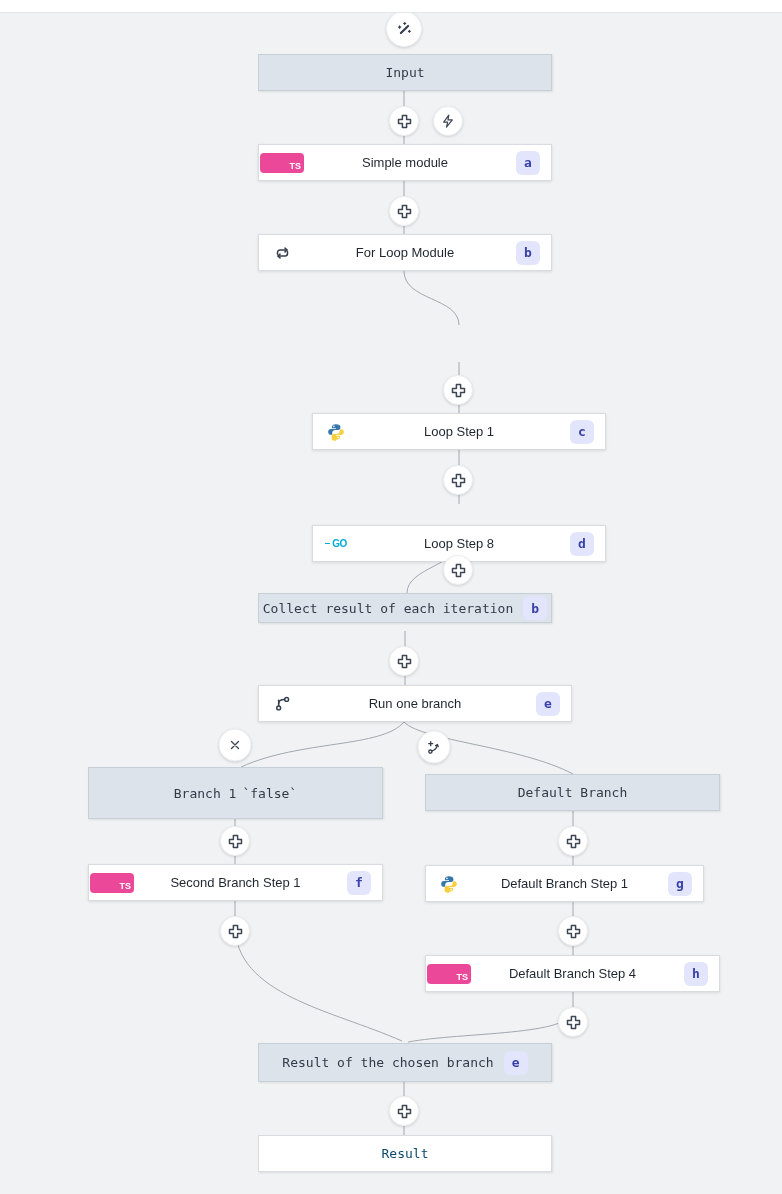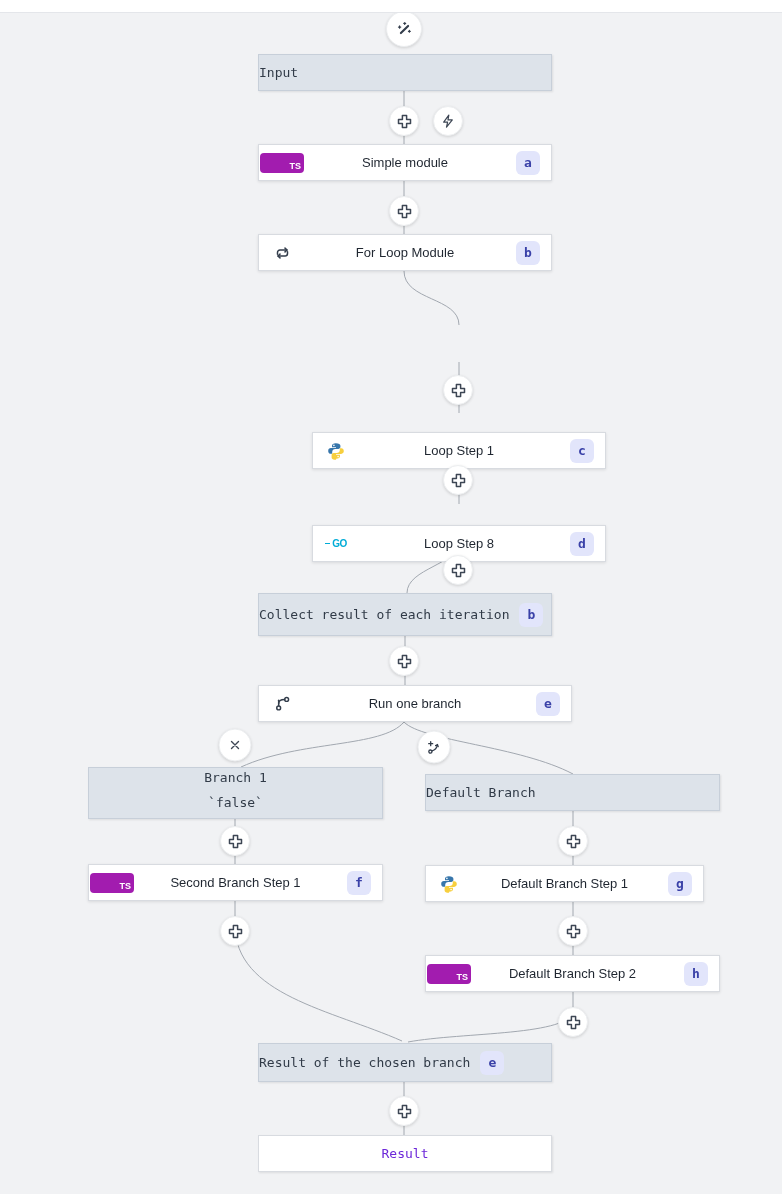--- a/index.html
+++ b/index.html
@@ -6,43 +6,43 @@
   .stage{position:relative;width:782px;height:1194px;background:#f1f2f4;overflow:hidden;
          font-family:"Liberation Sans",sans-serif;}
   .topbar{position:absolute;left:0;top:0;width:782px;height:12px;background:#ffffff;
           border-bottom:1px solid #e4e6ea;z-index:5;}
   svg.wires{position:absolute;left:0;top:0;z-index:1;}
   svg.wires path{fill:none;stroke:#a2a8b0;stroke-width:1;}
 
   
   .node{position:absolute;box-sizing:border-box;z-index:2;cursor:pointer;}
   .hdr{background:#dde3ea;border:1px solid #c7cfd9;box-shadow:1px 1px 2px rgba(0,0,0,.09);
-       display:flex;align-items:center;justify-content:flex-start;gap:10px;
+       display:flex;align-items:center;justify-content:center;gap:10px;
        font:13px "DejaVu Sans Mono","Liberation Mono",monospace;color:#313b48;}
   .endnode{background:#ffffff;border:1px solid #d8dbe0;box-shadow:1px 1px 2px rgba(0,0,0,.09);
        display:flex;align-items:center;justify-content:center;
-       font:13px "DejaVu Sans Mono","Liberation Mono",monospace;color:#6d28d9;}
+       font:13px "DejaVu Sans Mono","Liberation Mono",monospace;color:#0c4a6e;}
   .mod{background:#ffffff;border:1px solid #d8dbe0;box-shadow:0 1px 3px rgba(0,0,0,.10);
        display:flex;align-items:center;font:13px "Liberation Sans",sans-serif;color:#1f2630;}
   .mod .slot{width:46px;display:flex;align-items:center;justify-content:center;}
   .mod .lbl{flex:1;text-align:center;}
-  .col2{flex-direction:column;line-height:19px;gap:6px;}
+  .col2{flex-direction:row;line-height:19px;gap:6px;}
 
   .bdg{min-width:24px;height:24px;border-radius:6px;background:#e2e5fb;color:#3a41a8;
        font:bold 13px "DejaVu Sans Mono","Liberation Mono",monospace;
        display:flex;align-items:center;justify-content:center;box-sizing:border-box;}
 
   
   #n-input{left:258px;top:54px;width:294px;height:37px;}
   #n-simple{left:258px;top:144px;width:294px;height:37px;}
   #n-forloop{left:258px;top:234px;width:294px;height:37px;}
   #n-doiter{left:312px;top:325px;width:294px;height:37px;}
-  #n-loop1{left:312px;top:432px;width:294px;height:37px;}
+  #n-loop1{left:312px;top:413px;width:294px;height:37px;}
   #n-loop2{left:312px;top:504px;width:294px;height:37px;margin-top:21px;}
-  #n-collect{left:258px;top:593px;width:294px;height:43px;}
+  #n-collect{left:258px;top:593px;width:294px;height:30px;}
   #n-runbranch{left:258px;top:685px;width:314px;height:37px;}
   #n-branch1{left:88px;top:767px;width:295px;height:52px;}
   #n-default{left:425px;top:774px;width:295px;height:37px;}
   #n-sbs1{left:88px;top:864px;width:295px;height:37px;}
   #n-dbs1{left:425px;top:865px;width:279px;height:37px;}
   #n-dbs2{left:425px;top:955px;width:295px;height:37px;}
   #n-resultbranch{left:258px;top:1043px;width:294px;height:39px;}
   #n-result{left:258px;top:1135px;width:294px;height:37px;}
 
   
@@ -63,21 +63,21 @@
   #c-close{left:235px;top:745px;}
   #c-branchadd{left:434px;top:747px;}
   #c-plus-l1{left:235px;top:841px;}
   #c-plus-r1{left:573px;top:841px;}
   #c-plus-l2{left:235px;top:931px;}
   #c-plus-r2{left:573px;top:931px;}
   #c-plus-r3{left:573px;top:1022px;}
   #c-plus-7{left:404px;top:1111px;}
 
   
-  .ts-ic{width:44px;height:20px;border-radius:4px;background:#a21caf;color:#fff;
+  .ts-ic{width:44px;height:20px;border-radius:4px;background:#ec4899;color:#fff;
          font:bold 9px "Liberation Sans",sans-serif;display:flex;align-items:flex-end;
          justify-content:flex-end;box-sizing:border-box;padding:2px 3px;}
   .go-ic{display:flex;align-items:center;gap:2px;color:#00acd7;
          font:bold 10px "Liberation Sans",sans-serif;letter-spacing:-.5px;}
   .go-ic i{display:block;width:5px;height:1.5px;background:#00acd7;}
 </style>
 </head>
 <body>
 
 <div class="stage">
@@ -214,21 +214,21 @@
     <span class="lbl">Default Branch Step 1</span>
     <span class="slot">
         <span class="bdg">g</span>
       </span>
   </div>
 
   <div class="node mod" id="n-dbs2">
     <span class="slot">
         <span class="ts-ic">TS</span>
       </span>
-    <span class="lbl">Default Branch Step 2</span>
+    <span class="lbl">Default Branch Step 4</span>
     <span class="slot">
         <span class="bdg">h</span>
       </span>
   </div>
 
   <div class="node hdr" id="n-resultbranch">
     <span>Result of the chosen branch</span>
     <span class="bdg">e</span>
   </div>
 

